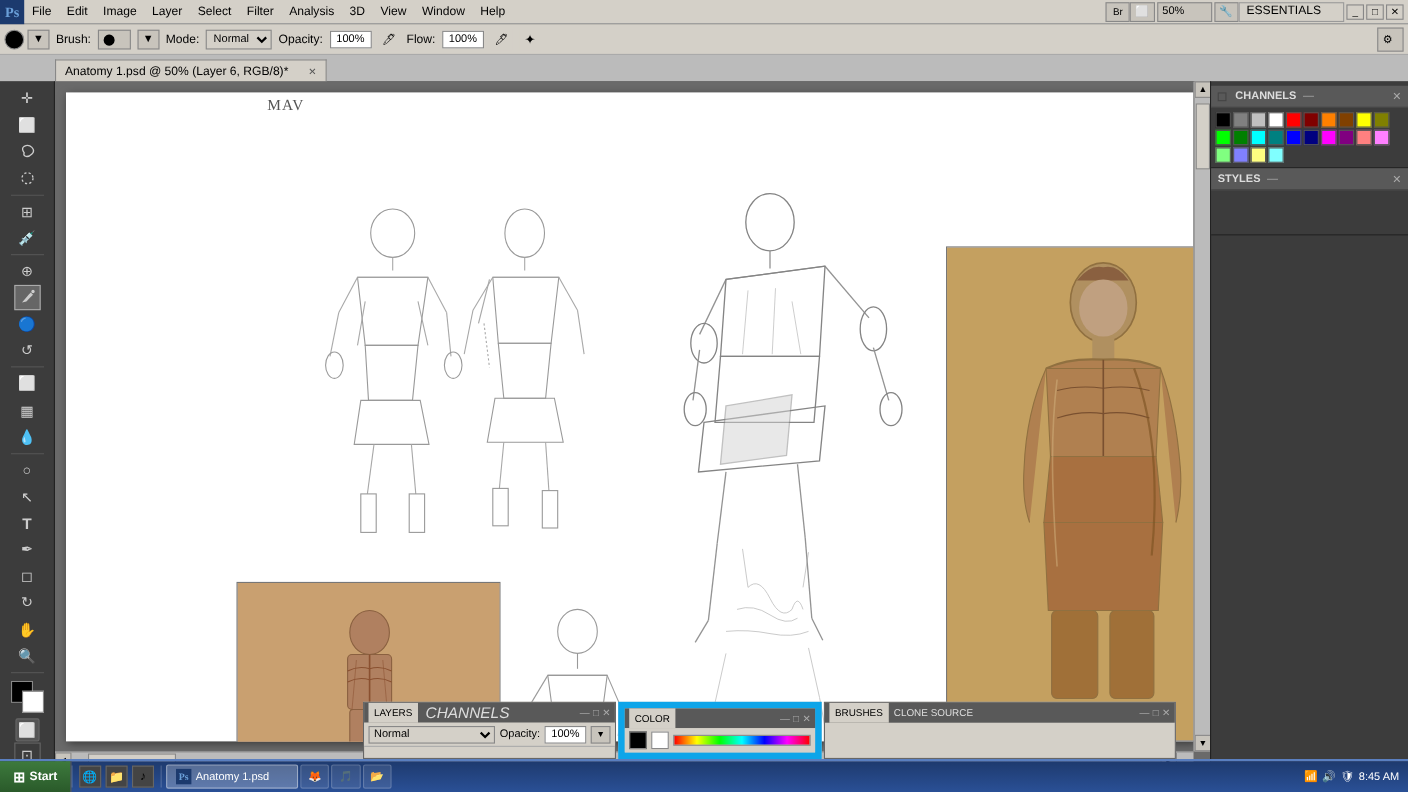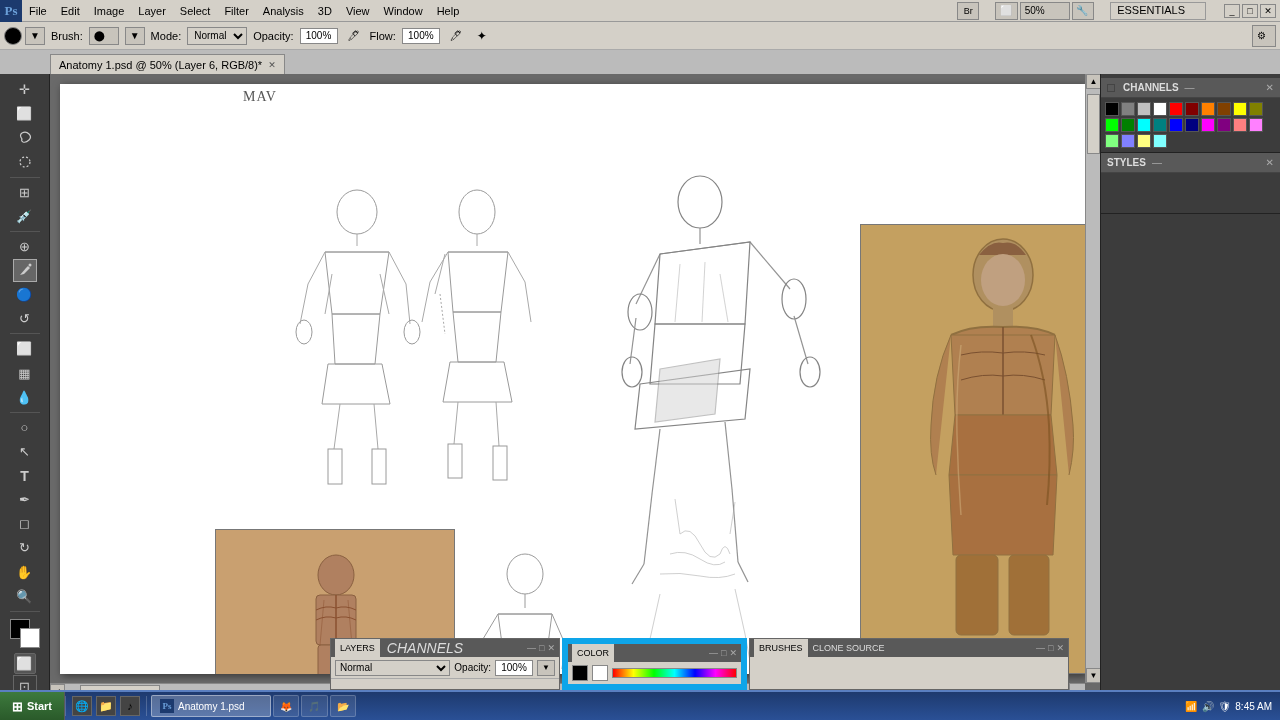--- a/index.html
+++ b/index.html
@@ -5,21 +5,21 @@
     * { margin: 0; padding: 0; box-sizing: border-box; }
     body { width: 1280px; height: 720px; overflow: hidden; background: #3c3c3c; font-family: 'Arial', sans-serif; font-size: 11px; color: #000; }
 
     
     #menu-bar {
       width: 100%; height: 22px; background: #d4d0c8; display: flex; align-items: center;
       border-bottom: 1px solid #999; user-select: none;
     }
     .menu-items { display: flex; align-items: center; flex: 1; }
     .menu-item { padding: 2px 7px; font-size: 11px; cursor: pointer; height: 22px; display: flex; align-items: center; }
-    .right-menus { display: flex; align-items: center; gap: 16px; padding-right: 4px; padding-left: 47px; }
+    .right-menus { display: flex; align-items: center; gap: 0; padding-right: 4px; padding-left: 47px; }
     .workspace-selector { background: #d4d0c8; border: 1px solid #999; padding: 1px 20px 1px 6px; font-size: 11px; height: 18px; position: relative; cursor: pointer; }
     .win-controls { display: flex; }
     .win-btn { width: 16px; height: 14px; display: flex; align-items: center; justify-content: center; font-size: 9px; background: #d4d0c8; border: 1px solid #888; cursor: pointer; margin-left: 2px; }
 
     
     #options-bar {
       width: 100%; height: 28px; background: #d4d0c8; display: flex; align-items: center;
       border-bottom: 1px solid #aaa; padding: 0 4px; gap: 6px;
     }
     .tool-preset { display: flex; align-items: center; gap: 3px; }
@@ -27,21 +27,21 @@
     .small-btn { background: #c8c4bc; border: 1px solid #888; padding: 1px 4px; font-size: 10px; cursor: pointer; height: 18px; display: flex; align-items: center; }
     .label-text { font-size: 11px; text-align: center; }
     .mode-select { height: 18px; background: #d4d0c8; border: 1px solid #888; font-size: 10px; padding: 0 2px; }
     .num-input { width: 38px; height: 16px; border: 1px solid #888; background: #fff; font-size: 10px; text-align: center; }
     .icon-btn { width: 20px; height: 20px; display: flex; align-items: center; justify-content: center; cursor: pointer; background: #d4d0c8; border: 1px solid transparent; }
 
     
     #tab-bar {
       width: 100%; height: 24px; background: #bbb; display: flex; align-items: flex-end; padding-left: 50px;
     }
-    .doc-tab { height: 20px; background: #d4d0c8; border: 1px solid #888; border-bottom: none; padding: 0 8px; display: flex; align-items: center; gap: 6px; font-size: 11px; cursor: pointer; margin-top: 36px; }
+    .doc-tab { height: 20px; background: #d4d0c8; border: 1px solid #888; border-bottom: none; padding: 0 8px; display: flex; align-items: center; gap: 18px; font-size: 11px; cursor: pointer; margin-top: 36px; }
     .doc-tab .close-x { font-size: 9px; cursor: pointer; color: #555; }
 
     
     #main-layout { display: flex; width: 100%; height: calc(720px - 22px - 28px - 24px - 22px); }
 
     
     #left-toolbar {
       width: 50px; background: #3c3c3c; display: flex; flex-direction: column; align-items: center;
       padding-top: 4px; gap: 1px; border-right: 1px solid #222;
     }

